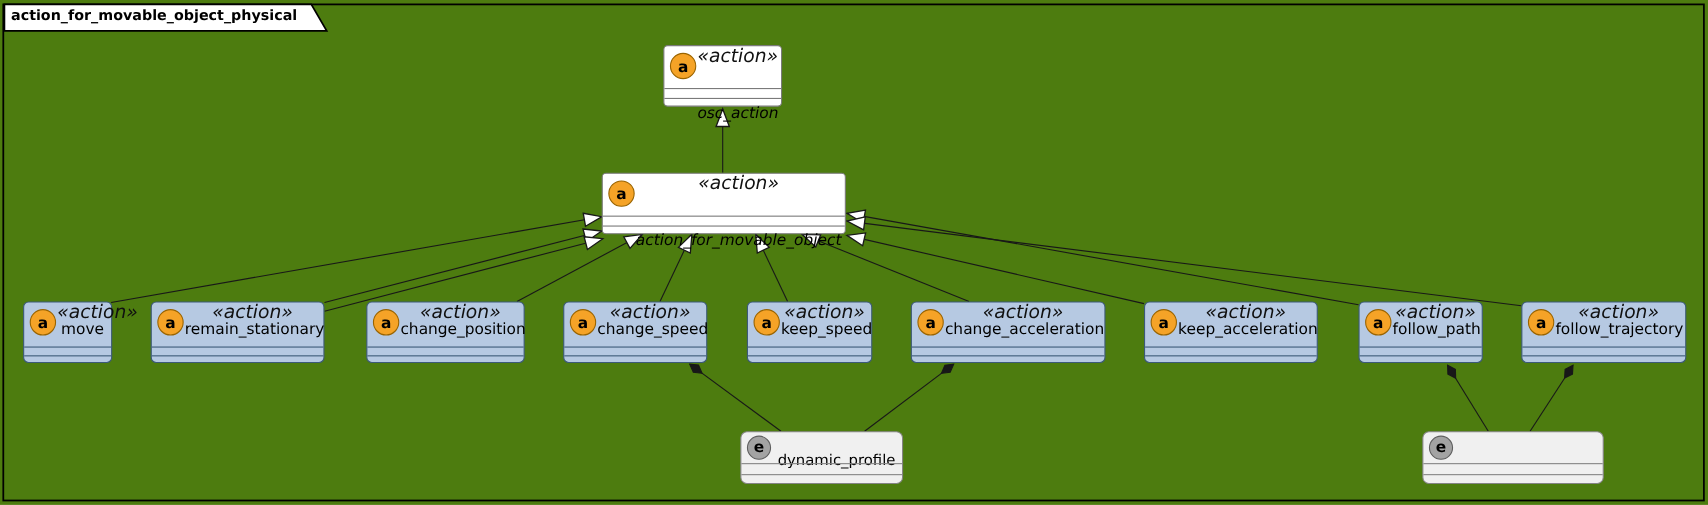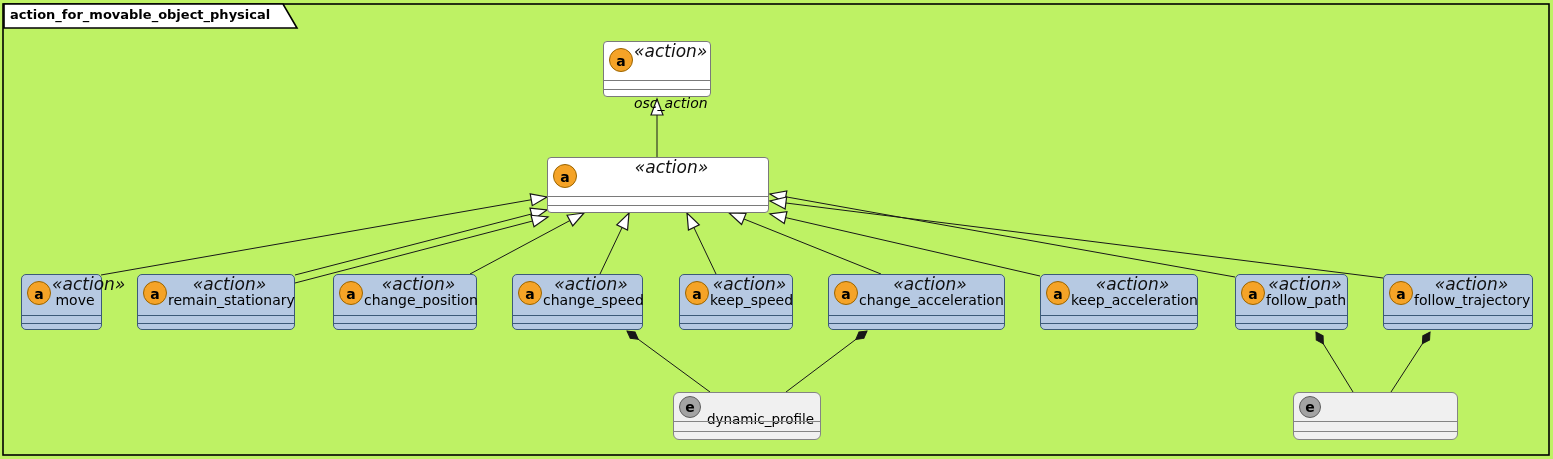--- a/index.html
+++ b/index.html
@@ -1,17 +1,17 @@
 <!DOCTYPE html>
 <html><head>
 <meta charset="utf-8">
 <style>
   html,body { margin:0; padding:0; background:#ffffff; }
   #stage {
-    position:relative; width:1553px; height:459px; background:#bef264;
+    position:relative; width:1553px; height:459px; background:#4d7c0f;
     font-family:"DejaVu Sans", sans-serif; overflow:hidden;
   }
   #edges { position:absolute; left:0; top:0; width:1553px; height:459px; }
 
   .uml-box {
     position:absolute; box-sizing:border-box;
     border:1.3px solid var(--bd); border-radius:5px;
     background:var(--fill); z-index:2;
   }
   .uml-box .sep { position:absolute; left:0; right:0; height:0; border-top:1px solid var(--bd); }
@@ -99,20 +99,21 @@
     </div>
     <div class="sep s1"></div>
     <div class="sep s2"></div>
   </div>
 
   <div class="uml-box white abstract" style="left:547px;top:157px;width:222px;height:56px">
     <div class="head">
       <span class="badge badge-a">a</span>
       <div class="txt">
         <div class="stereo">«action»</div>
+        <div class="cname">action_for_movable_object</div>
       </div>
     </div>
     <div class="sep s1"></div>
     <div class="sep s2"></div>
   </div>
 
   <div class="uml-box blue" style="left:21px;top:274px;width:81px;height:56px">
     <div class="head">
       <span class="badge badge-a">a</span>
       <div class="txt">

